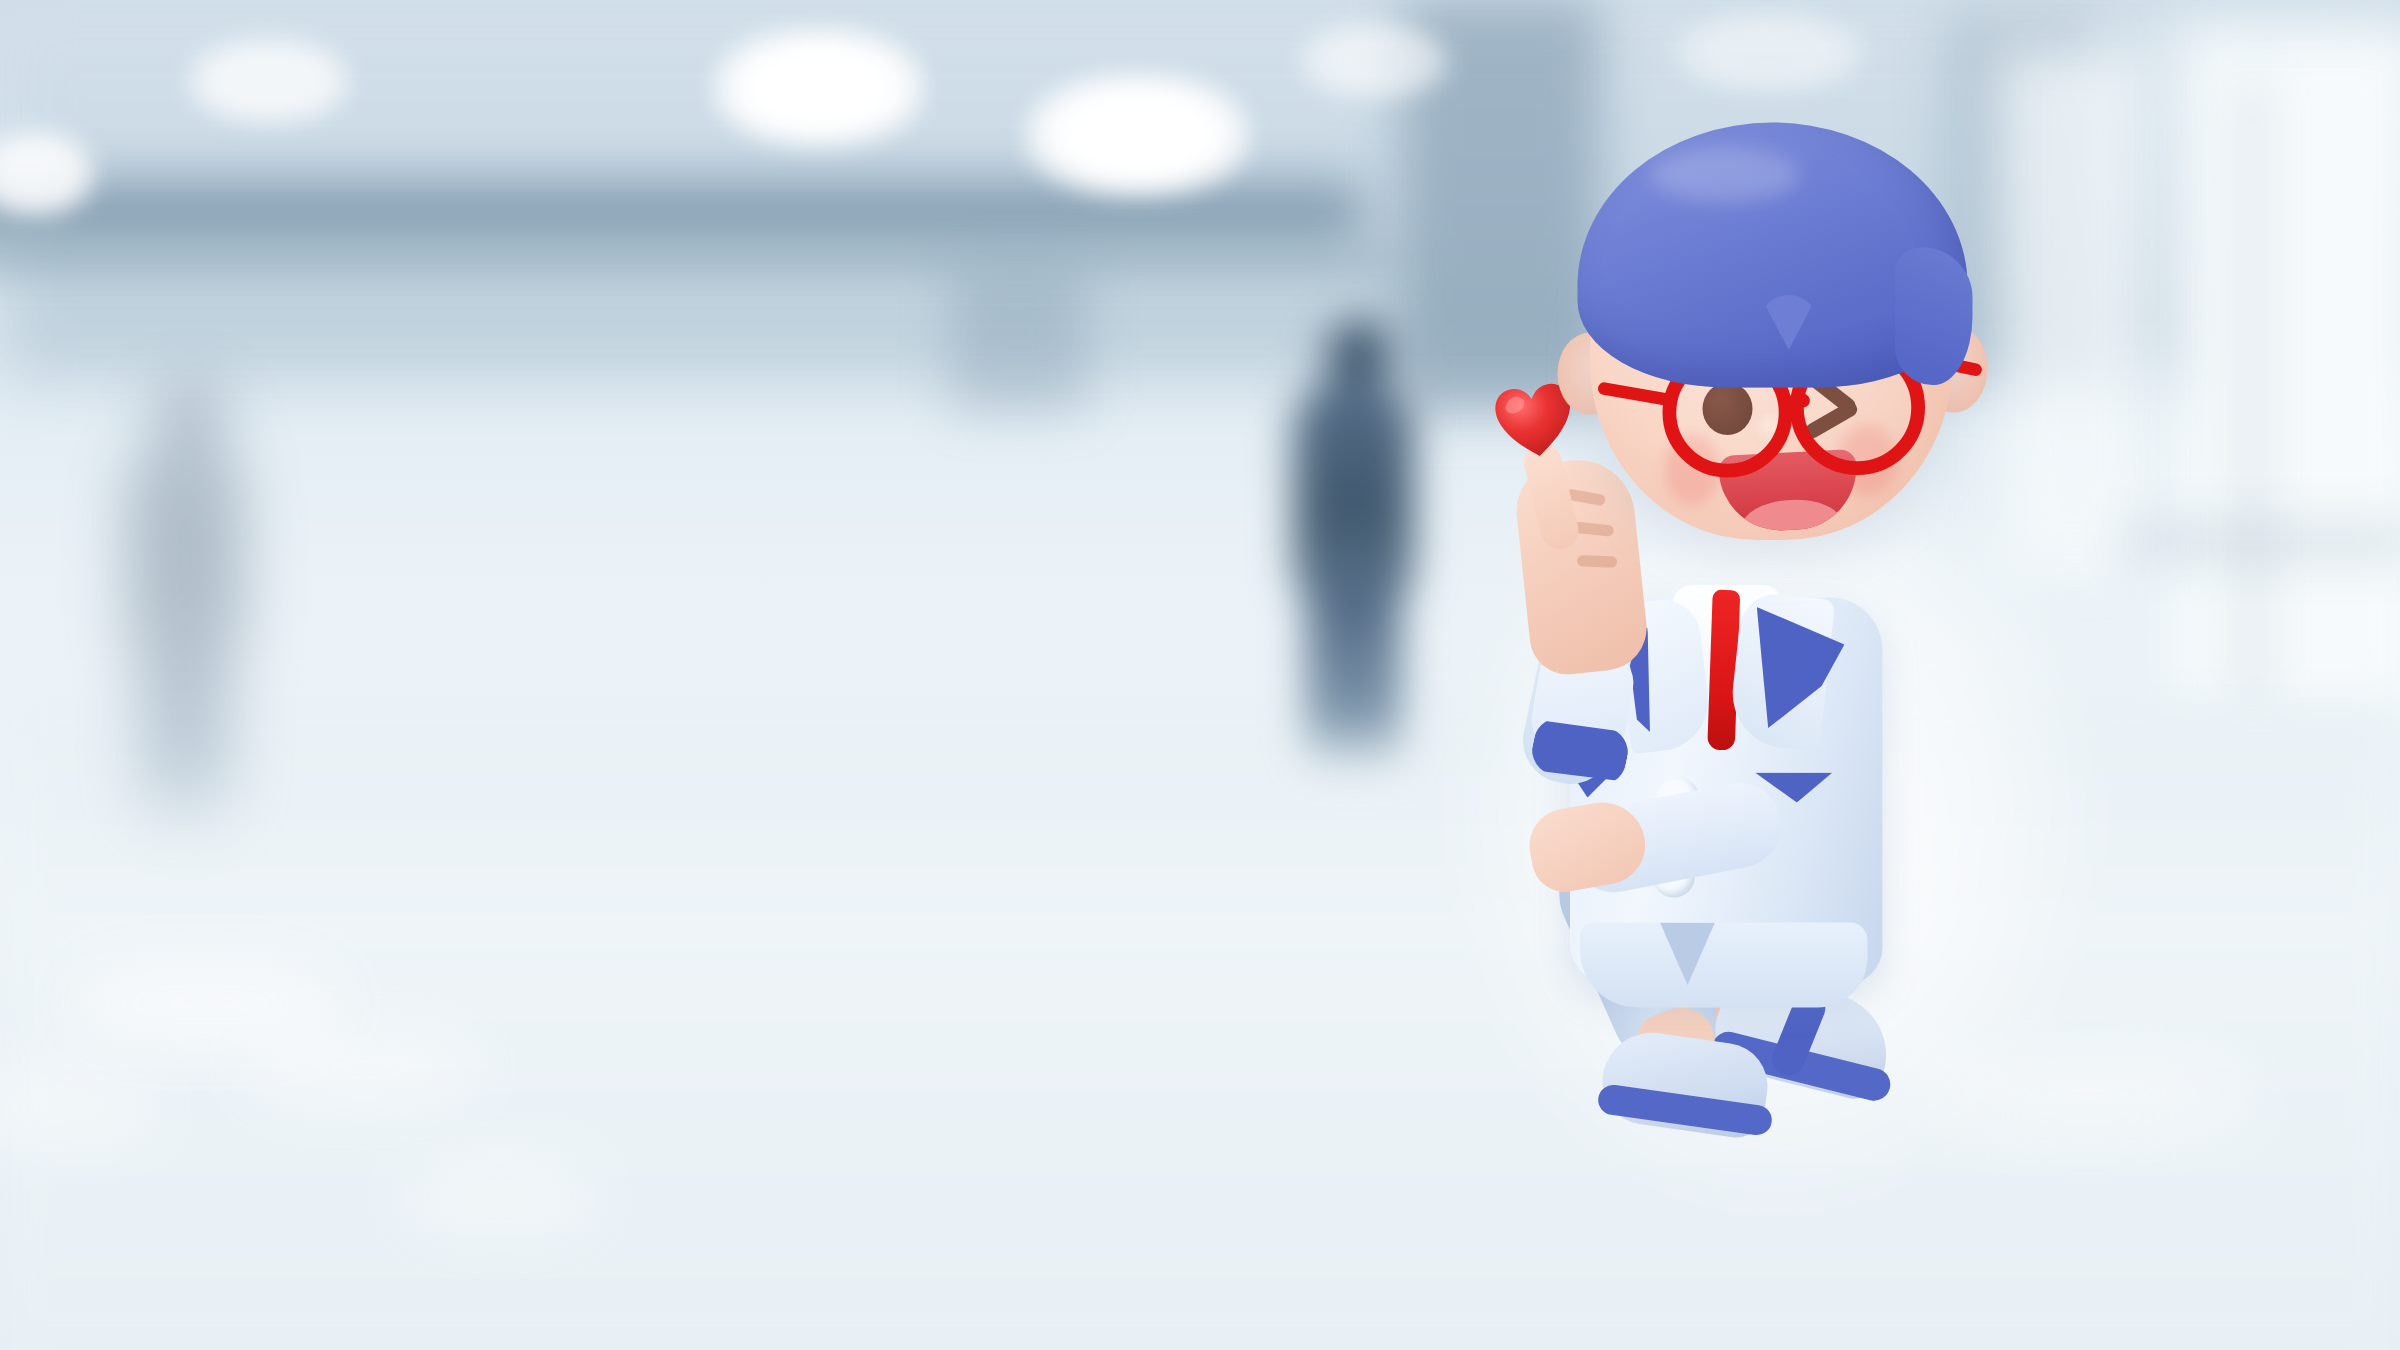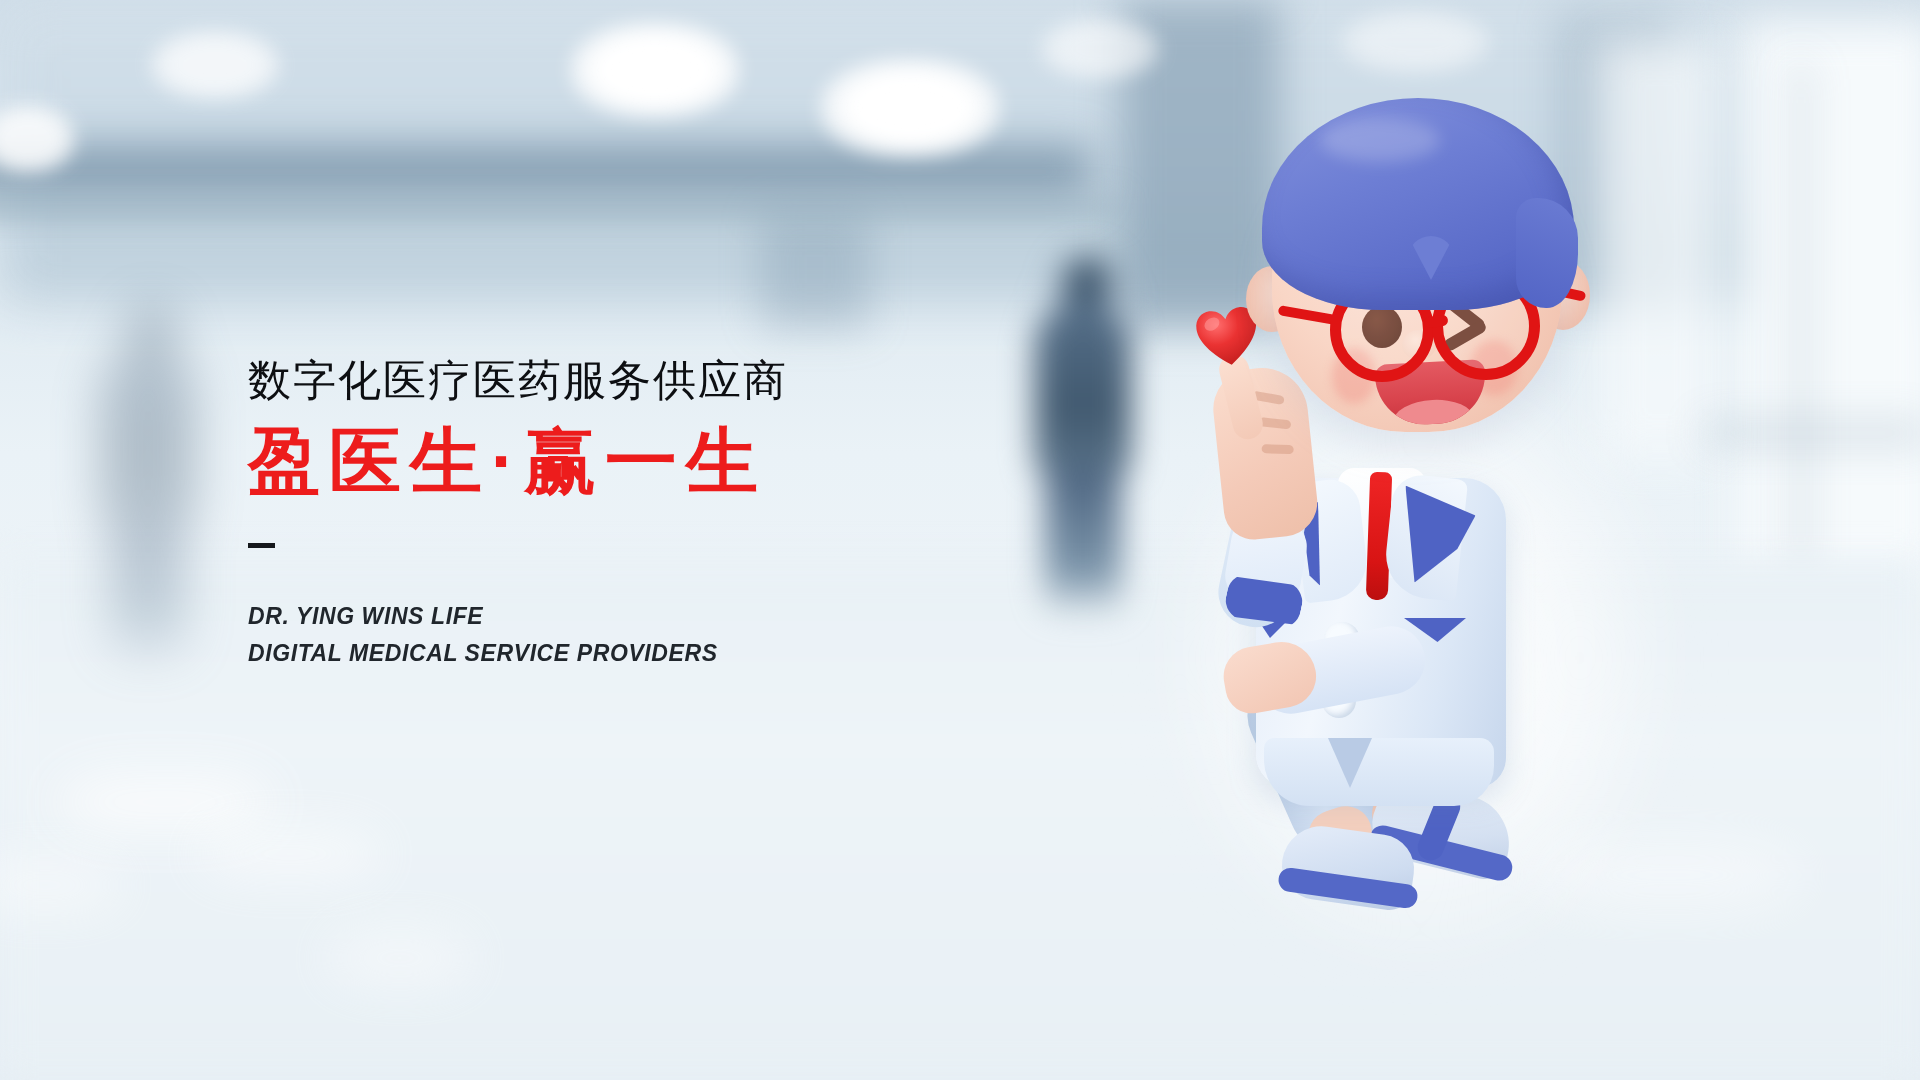--- a/index.html
+++ b/index.html
@@ -387,32 +387,20 @@
     <div class="head"></div>
       <div class="torso"></div>
       <div class="legs"></div>
   </div>
   <div class="person" style="left:100px;top:350px;width:80px;height:260px;opacity:.35;filter:blur(24px);">
     <div class="head"></div>
       <div class="torso"></div>
       <div class="legs"></div>
   </div>
 
-  <div class="copy">
-    <div class="headline-sub">数字化医疗医药服务供应商</div>
-
-    <div class="headline-main" style="color:#ED1C1C;">盈医生·赢一生</div>
-
-    <div class="rule"></div>
-
-    <div class="subcopy">
-      <div class="subcopy-line">DR. YING WINS LIFE</div>
-      <div class="subcopy-line">DIGITAL MEDICAL SERVICE PROVIDERS</div>
-    </div>
-  </div>
 
   <div id="mascot">
     <div class="halo"></div>
 
     <div class="leg-back"></div>
     <div class="leg-front"></div>
     <div class="ankle-b"></div>
     <div class="shoe-back"></div>
     <div class="shoe-back-sole"></div>
     <div class="shoe-back-strap"></div>

